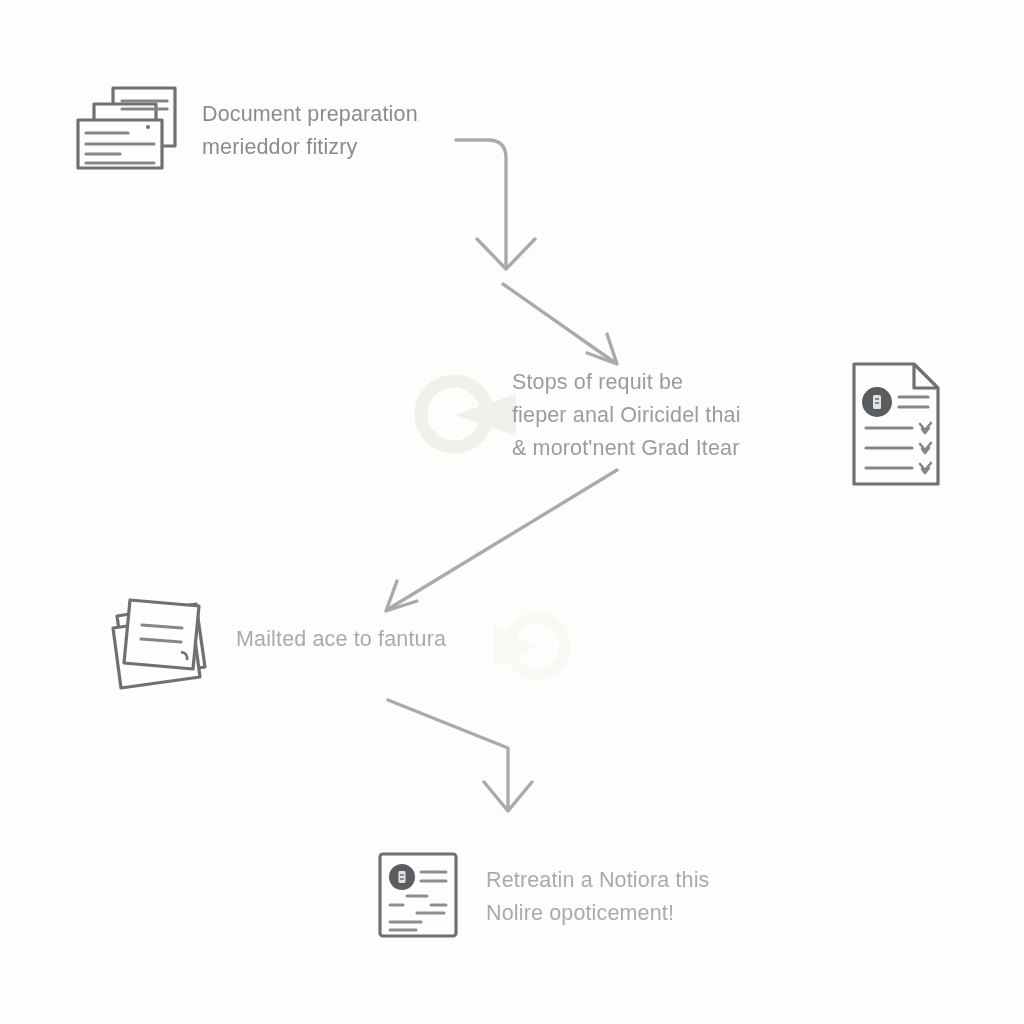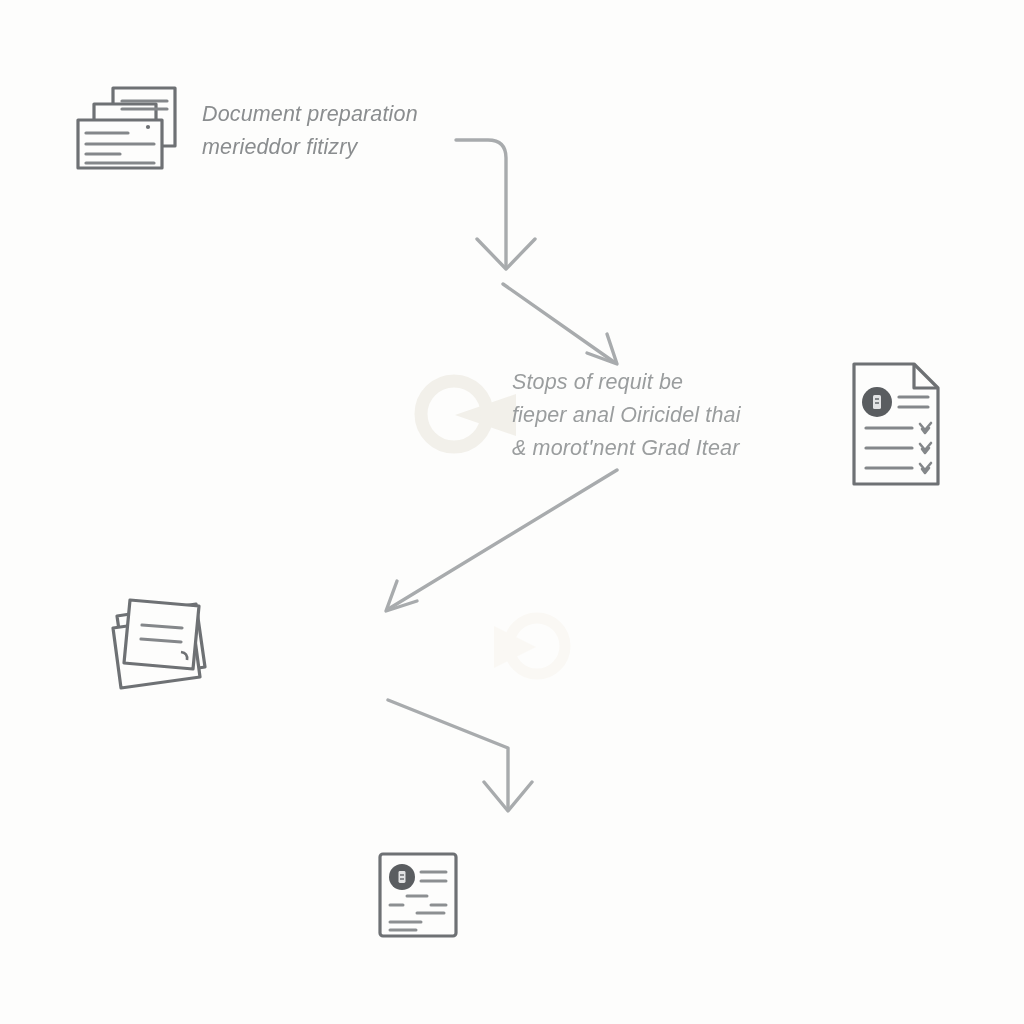--- a/index.html
+++ b/index.html
@@ -12,21 +12,20 @@
     height: 1024px;
     background: #fdfdfc;
     font-family: "Liberation Sans", sans-serif;
     overflow: hidden;
     position: relative;
   }
   #canvas {
     position: relative;
     width: 1024px;
     height: 732px;
-    font-style: italic;
   }
   .layer {
     position: absolute;
     left: 0;
     top: 0;
     width: 1024px;
     height: 1024px;
   }
   .node {
     position: absolute;
@@ -166,20 +165,21 @@
           <path d="M 9 46 L 88 35 L 96 95 L 17 106 Z"></path>
           <path d="M 26 18 L 95 24 L 89 87 L 20 81 Z"></path>
         </g>
         <g stroke="#84878a" stroke-width="3.2" stroke-linecap="round">
           <line x1="38" y1="43" x2="78" y2="46"></line>
           <line x1="37" y1="57" x2="77" y2="60"></line>
         </g>
         <path d="M 77 70 q 7 1 6 8" fill="none" stroke="#6e7174" stroke-width="2.6"></path>
       </svg>
     </div>
+    <div class="node-label faint">Mailted ace to fantura</div>
   </div>
 
   <div class="node" id="node-final">
     <div class="node-icon">
       <svg width="88" height="98" viewBox="0 0 88 98">
         <rect x="6" y="8" width="76" height="82" rx="3" fill="#fdfdfc" stroke="#6e7174" stroke-width="3.2"></rect>
         <circle cx="28" cy="31" r="13" fill="#5a5d60"></circle>
         <rect x="24.5" y="25" width="7" height="12" rx="1.4" fill="#e2e3e4"></rect>
         <line x1="26" y1="29" x2="30" y2="29" stroke="#5a5d60" stroke-width="1.3"></line>
         <line x1="26" y1="33" x2="30" y2="33" stroke="#5a5d60" stroke-width="1.3"></line>
@@ -188,15 +188,17 @@
           <line x1="47" y1="35" x2="72" y2="35"></line>
           <line x1="33" y1="50" x2="53" y2="50"></line>
           <line x1="16" y1="59" x2="29" y2="59"></line>
           <line x1="57" y1="59" x2="72" y2="59"></line>
           <line x1="43" y1="67" x2="70" y2="67"></line>
           <line x1="16" y1="76" x2="47" y2="76"></line>
           <line x1="16" y1="84" x2="42" y2="84"></line>
         </g>
       </svg>
     </div>
+    <div class="node-label faint">Retreatin a Notiora this
+Nolire opoticement!</div>
   </div>
 
 </div>
 
 </body></html>

